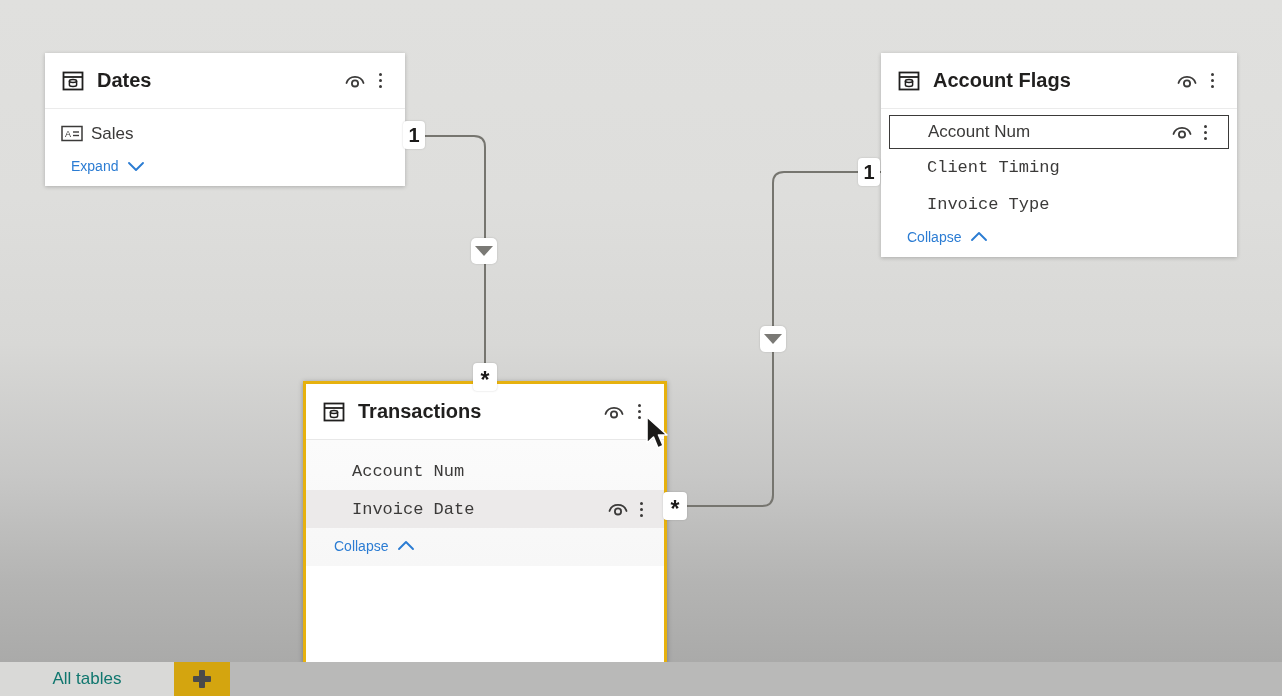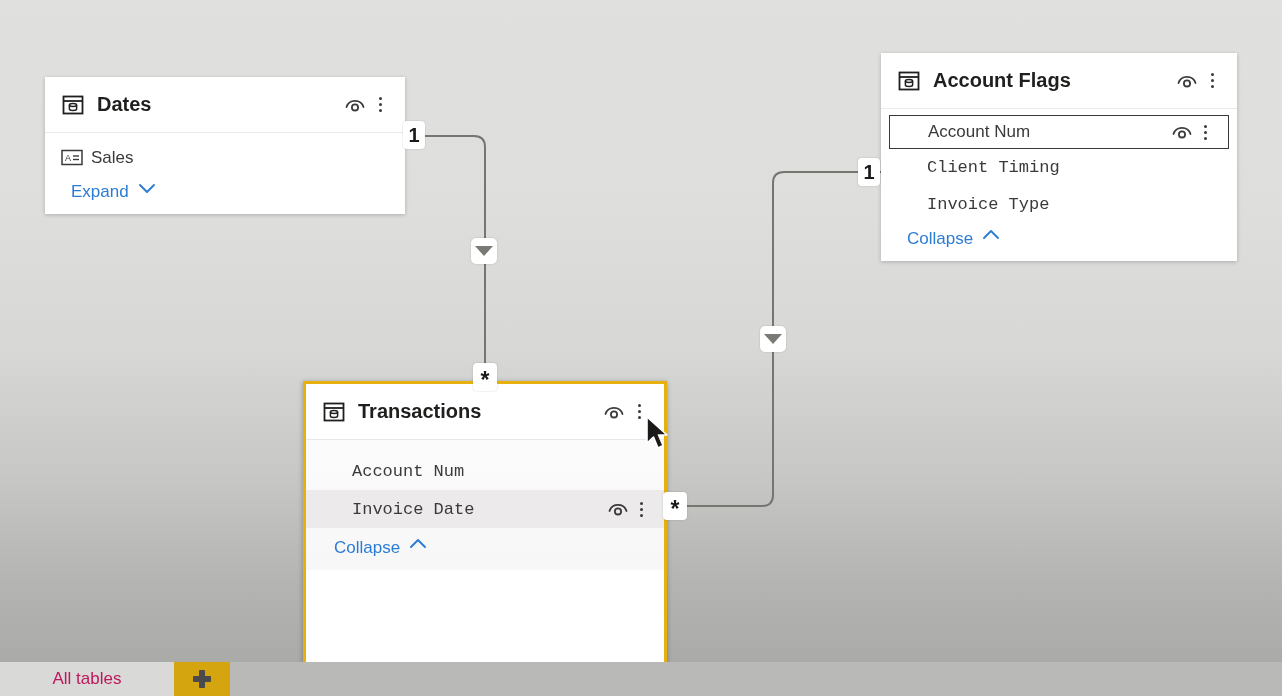--- a/index.html
+++ b/index.html
@@ -136,22 +136,22 @@
   .fld.focused {
     border: 1.5px solid #3b3a39;
     margin: 0 8px;
     height: 34px;
     background: #ffffff;
   }
   .fld.focused .fld-label { margin-left: 22px; }
 
   .link {
     display: flex;
-    align-items: flex-start;
-    font-size: 17px;
+    align-items: center;
+    font-size: 14px;
     color: #2b7cd3;
     padding: 6px 0 12px 26px;
     cursor: pointer;
   }
   .link .chev { margin-left: 9px; display: inline-flex; }
 
   
   .ico { display: inline-flex; align-items: center; justify-content: center; }
   .ico-actions { display: flex; align-items: center; gap: 2px; }
   .dots {
@@ -177,21 +177,21 @@
     display: flex;
     align-items: stretch;
     z-index: 10;
   }
   #tab-all-tables {
     background: #d9d9d7;
     display: flex;
     align-items: center;
     padding: 0 22px 0 22px;
     font-size: 17px;
-    color: #be185d;
+    color: #0f766e;
     min-width: 130px;
     justify-content: center;
   }
   #add-tab {
     background: #d4a50f;
     width: 56px;
     display: flex;
     align-items: center;
     justify-content: center;
   }
@@ -229,21 +229,21 @@
   <div class="card-badge badge-star" style="left:473px; top:363px;">*</div>
 
   <div class="card-badge badge-one" style="left:858px; top:158px;">1</div>
 
   <div class="card-badge badge-arrow" style="left:760px; top:326px;">
     <span class="tri"></span>
   </div>
 
   <div class="card-badge badge-star" style="left:663px; top:492px;">*</div>
 
-  <div class="tbl" style="left:45px; top:53px; width:360px;margin-top:24px;">
+  <div class="tbl" style="left:45px; top:53px; width:360px;">
     <div class="tbl-head">
       <span class="ico">
         <svg width="24" height="24" viewBox="0 0 24 24">
           <rect x="2.5" y="3.5" width="19" height="17" fill="none" stroke="#201f1e" stroke-width="1.8"></rect>
           <line x1="2.5" y1="8" x2="21.5" y2="8" stroke="#201f1e" stroke-width="1.8"></line>
           <ellipse cx="12" cy="12" rx="3.6" ry="1.5" fill="none" stroke="#201f1e" stroke-width="1.5"></ellipse>
           <path d="M8.4 12 L8.4 16 A3.6 1.5 0 0 0 15.6 16 L15.6 12" fill="none" stroke="#201f1e" stroke-width="1.5"></path>
         </svg>
       </span>
       <span class="tbl-title">Dates</span>

